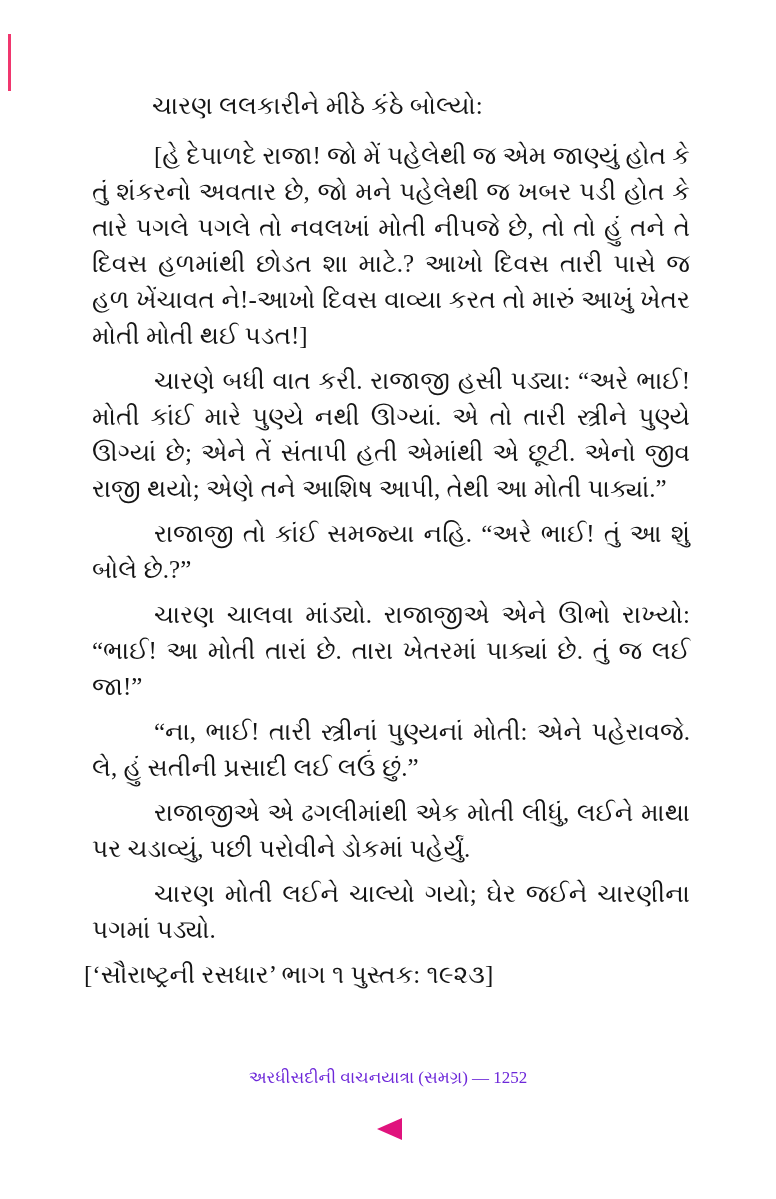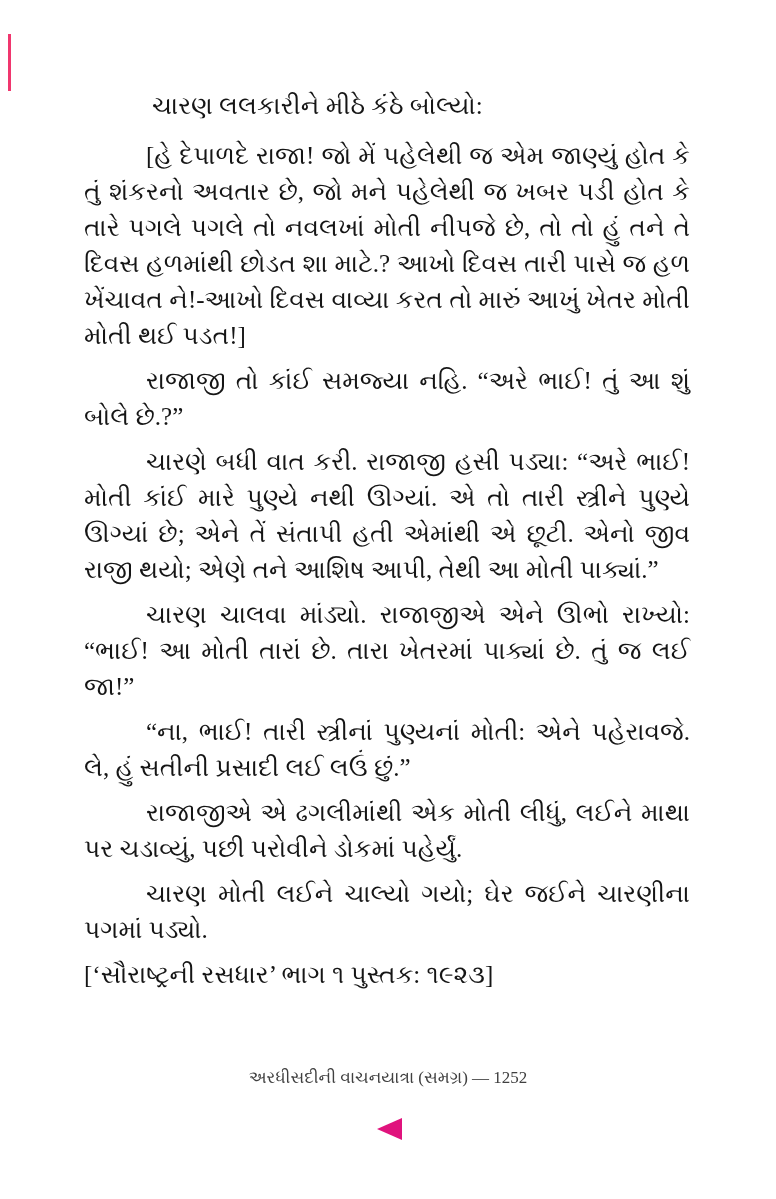--- a/index.html
+++ b/index.html
@@ -42,37 +42,37 @@
     margin: 0 0 14px 0;
     padding-left: 68px;
     font-style: italic;
     text-align: left;
   }
   .verse-line {
     margin: 0;
     line-height: 42px;
   }
   .para {
-    margin: 0 0 9px 0;
+    margin: 0 0 9px 8px;
     text-indent: 62px;
   }
   .attribution {
     margin: 6px 0 0 0;
     text-align: left;
     text-indent: 0;
   }
   .footer {
     position: absolute;
     left: 0;
     top: 1066px;
     width: 776px;
     text-align: center;
     font-size: 17px;
     line-height: 24px;
-    color: #404040;
+    color: #6d28d9;
     font-family: "Liberation Serif", "DejaVu Serif", serif;
   }
   .nav-triangle {
     position: absolute;
     left: 377px;
     top: 1118px;
     width: 0;
     height: 0;
     border-top: 11px solid transparent;
     border-bottom: 11px solid transparent;
@@ -88,22 +88,22 @@
   <div class="edge-mark"></div>
 
   <div class="content">
 
     <p class="heading">ચારણ લલકારીને મીઠે કંઠે બોલ્યો:</p>
 
     <div class="verse">
     </div>
 
     <p class="para">[હે દેપાળદે રાજા! જો મેં પહેલેથી જ એમ જાણ્યું હોત કે તું શંકરનો અવતાર છે, જો મને પહેલેથી જ ખબર પડી હોત કે તારે પગલે પગલે તો નવલખાં મોતી નીપજે છે, તો તો હું તને તે દિવસ હળમાંથી છોડત શા માટે.? આખો દિવસ તારી પાસે જ હળ ખેંચાવત ને!-આખો દિવસ વાવ્યા કરત તો મારું આખું ખેતર મોતી મોતી થઈ પડત!]</p>
+    <p class="para">ચારણે બધી વાત કરી. રાજાજી હસી પડ્યા: “અરે ભાઈ! મોતી કાંઈ મારે પુણ્યે નથી ઊગ્યાં. એ તો તારી સ્ત્રીને પુણ્યે ઊગ્યાં છે; એને તેં સંતાપી હતી એમાંથી એ છૂટી. એનો જીવ રાજી થયો; એણે તને આશિષ આપી, તેથી આ મોતી પાક્યાં.”</p>
     <p class="para">રાજાજી તો કાંઈ સમજ્યા નહિ. “અરે ભાઈ! તું આ શું બોલે છે.?”</p>
-    <p class="para">ચારણે બધી વાત કરી. રાજાજી હસી પડ્યા: “અરે ભાઈ! મોતી કાંઈ મારે પુણ્યે નથી ઊગ્યાં. એ તો તારી સ્ત્રીને પુણ્યે ઊગ્યાં છે; એને તેં સંતાપી હતી એમાંથી એ છૂટી. એનો જીવ રાજી થયો; એણે તને આશિષ આપી, તેથી આ મોતી પાક્યાં.”</p>
     <p class="para">ચારણ ચાલવા માંડ્યો. રાજાજીએ એને ઊભો રાખ્યો: “ભાઈ! આ મોતી તારાં છે. તારા ખેતરમાં પાક્યાં છે. તું જ લઈ જા!”</p>
     <p class="para">“ના, ભાઈ! તારી સ્ત્રીનાં પુણ્યનાં મોતી: એને પહેરાવજે. લે, હું સતીની પ્રસાદી લઈ લઉં છું.”</p>
     <p class="para">રાજાજીએ એ ઢગલીમાંથી એક મોતી લીધું, લઈને માથા પર ચડાવ્યું, પછી પરોવીને ડોકમાં પહેર્યું.</p>
     <p class="para">ચારણ મોતી લઈને ચાલ્યો ગયો; ઘેર જઈને ચારણીના પગમાં પડ્યો.</p>
 
     <p class="para attribution">[‘સૌરાષ્ટ્રની રસધાર’ ભાગ ૧ પુસ્તક: ૧૯૨૩]</p>
 
   </div>
 
   <div class="footer">અરધીસદીની વાચનયાત્રા (સમગ્ર) — 1252</div>

